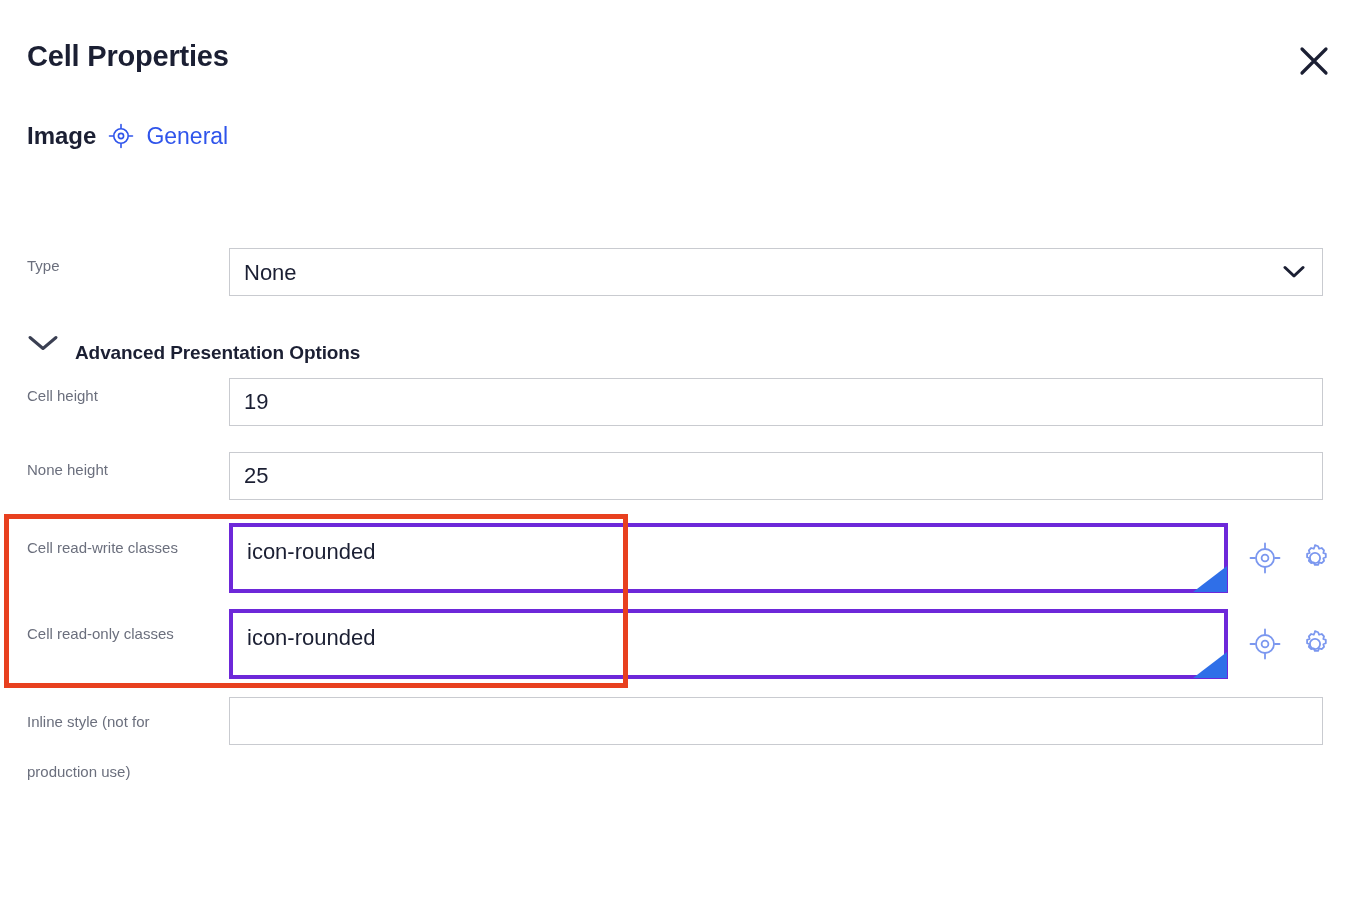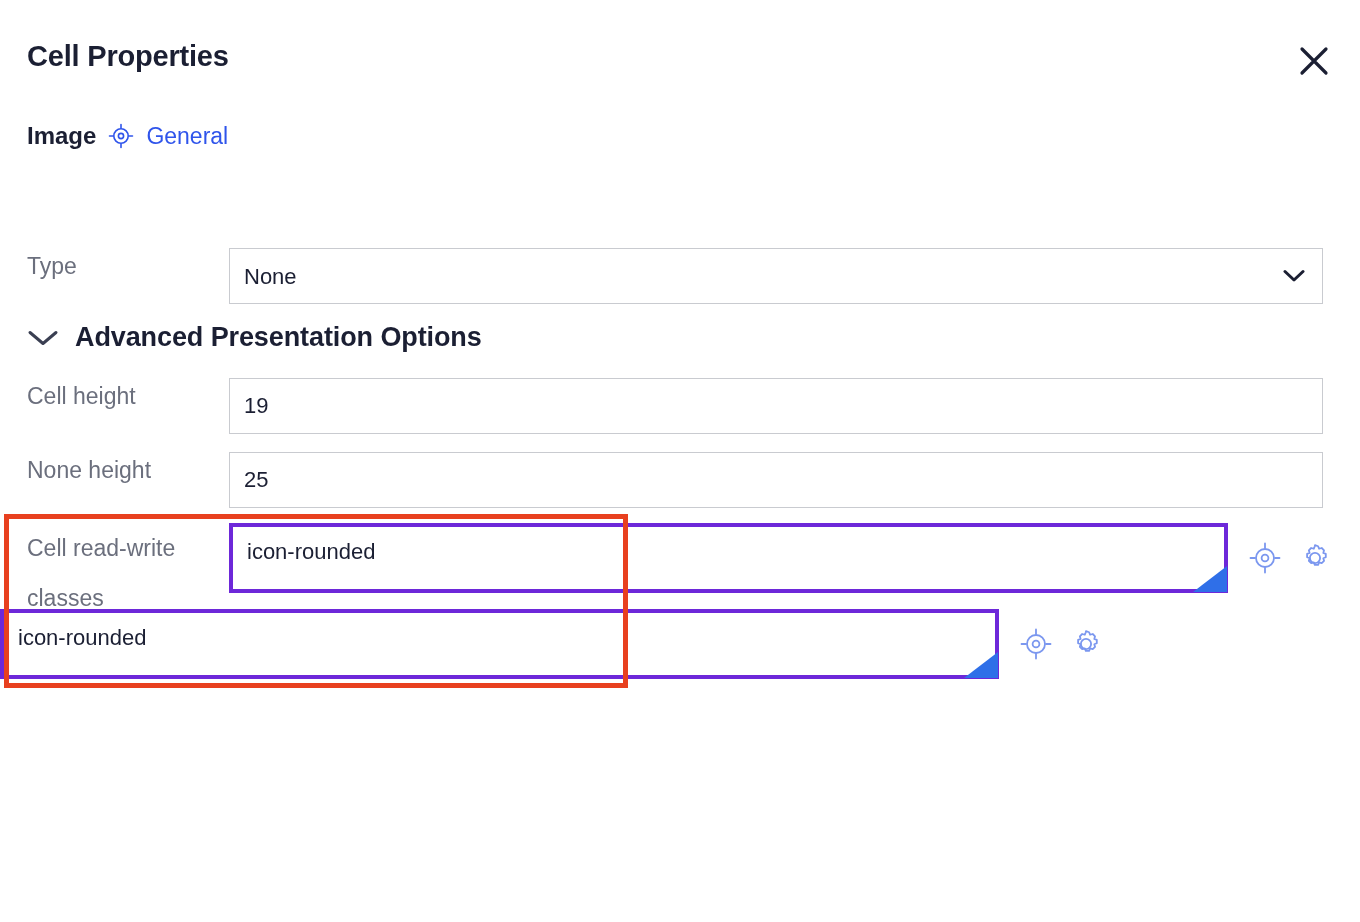--- a/index.html
+++ b/index.html
@@ -121,35 +121,35 @@
     position: absolute;
     left: 0;
     width: 1360px;
     display: flex;
     align-items: flex-start;
   }
   .row-label {
     width: 229px;
     padding-left: 27px;
     padding-right: 8px;
-    font-size: 23px;
+    font-size: 15px;
     color: #6b6f7d;
     line-height: 36px;
   }
   .row-label.multiline { line-height: 50px; }
 
   .field-wrap {
     position: relative;
     display: flex;
     align-items: flex-start;
   }
 
   .text-input, .select-input {
     width: 1094px;
-    height: 56px;
+    height: 48px;
     border: 1px solid #c9cbd0;
     background: #ffffff;
     font-size: 22px;
     color: #1b1f33;
     padding: 0 14px;
     font-family: inherit;
     border-radius: 0;
     outline: none;
   }
 
@@ -221,24 +221,25 @@
     position: absolute;
     left: 27px;
     top: 322px;
     display: flex;
     align-items: center;
     gap: 16px;
     cursor: pointer;
   }
   .section-chevron { display: flex; align-items: center; }
   .section-title {
-    font-size: 27px;
+    font-size: 19px;
     font-weight: bold;
     color: #1b1f33;
     letter-spacing: -0.1px;
+    margin-top: 20px;
   }
 
   
   .highlight-box {
     position: absolute;
     left: 4px;
     top: 514px;
     width: 624px;
     height: 174px;
     border: 5px solid #e8401f;
@@ -337,20 +338,21 @@
               <path d="M16 3.2 l3.1 1.05 1.0 2.5 2.6 -0.75 2.35 2.35 -0.75 2.6 2.5 1.0 0 3.3 -2.5 1.0 0.75 2.6 -2.35 2.35 -2.6 -0.75 -1.0 2.5 -3.3 0 -1.0 -2.5 -2.6 0.75 -2.35 -2.35 0.75 -2.6 -2.5 -1.0 0 -3.3 2.5 -1.0 -0.75 -2.6 2.35 -2.35 2.6 0.75 1.0 -2.5 z"></path>
               <circle cx="16" cy="16" r="5.1"></circle>
             </g>
           </svg>
         </button>
       </div>
     </div>
   </div>
 
   <div class="form-row" style="top:609px;">
+    <div class="row-label multiline">Cell read-only classes</div>
     <div class="field-wrap">
       <div class="ta-wrap">
         <textarea class="textarea-input" style="">icon-rounded</textarea>
         <span class="resize-handle">
           <svg width="34" height="26" viewBox="0 0 34 26" aria-hidden="true">
             <path d="M34 0 L34 26 L0 26 Z" fill="#2f6fe8"></path>
           </svg>
         </span>
       </div>
       <div class="row-icons">
@@ -366,16 +368,22 @@
             <g fill="none" stroke="#7b97ef" stroke-width="1.8" stroke-linejoin="round">
               <path d="M16 3.2 l3.1 1.05 1.0 2.5 2.6 -0.75 2.35 2.35 -0.75 2.6 2.5 1.0 0 3.3 -2.5 1.0 0.75 2.6 -2.35 2.35 -2.6 -0.75 -1.0 2.5 -3.3 0 -1.0 -2.5 -2.6 0.75 -2.35 -2.35 0.75 -2.6 -2.5 -1.0 0 -3.3 2.5 -1.0 -0.75 -2.6 2.35 -2.35 2.6 0.75 1.0 -2.5 z"></path>
               <circle cx="16" cy="16" r="5.1"></circle>
             </g>
           </svg>
         </button>
       </div>
     </div>
   </div>
 
+  <div class="form-row" style="top:697px;">
+    <div class="row-label multiline">Inline style (not for production use)</div>
+    <div class="field-wrap">
+      <input class="text-input" type="text" value="" style="">
+    </div>
+  </div>
 
   <div class="highlight-box"></div>
 
 </div>
 
 </body></html>

